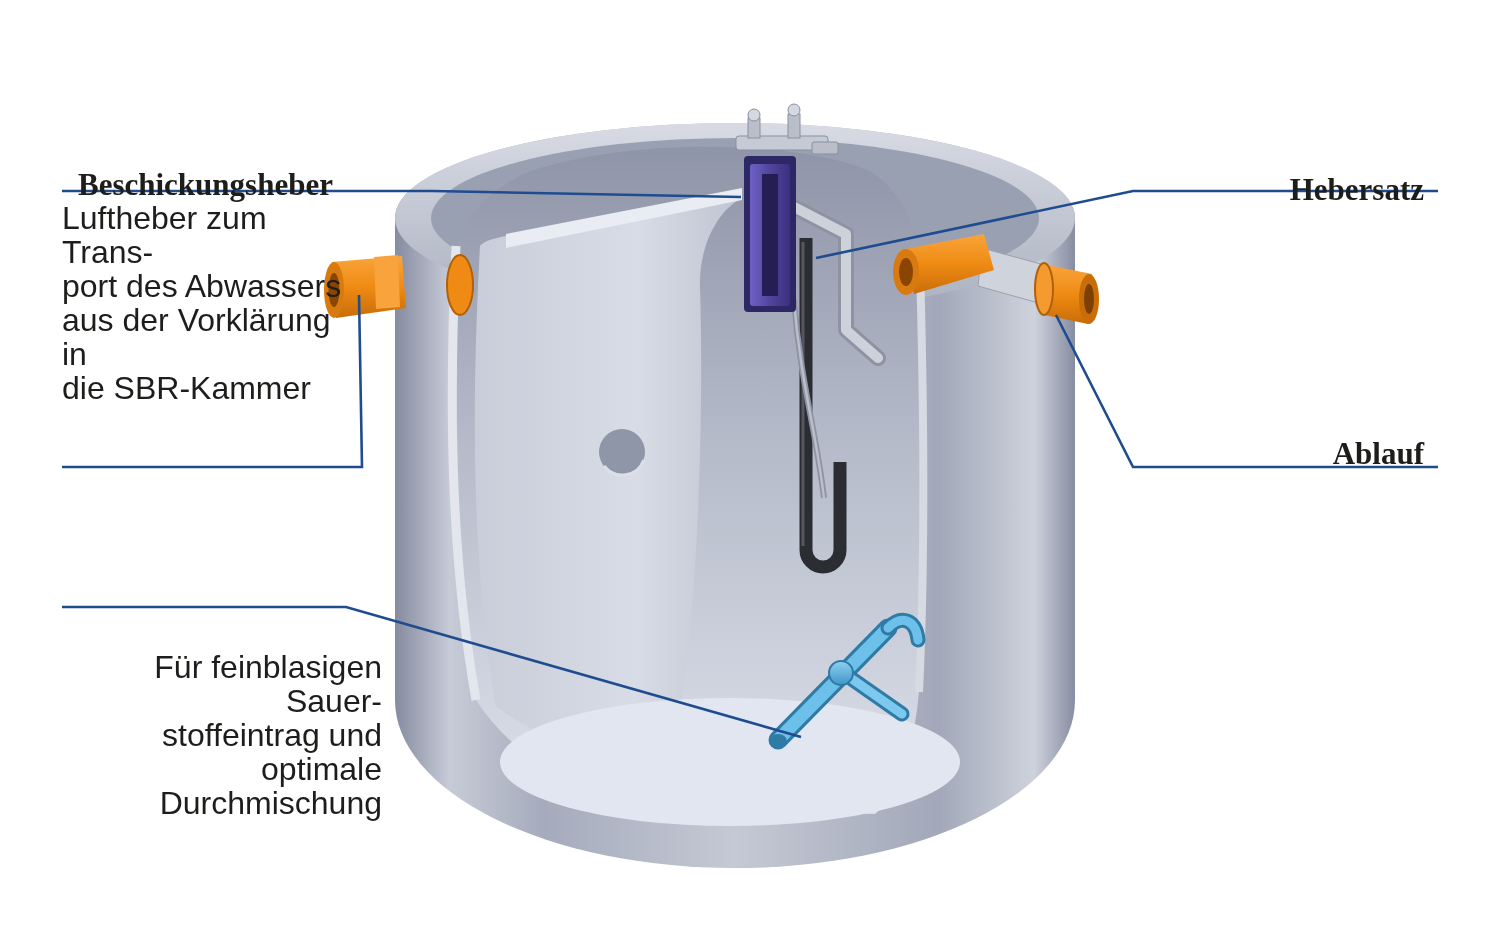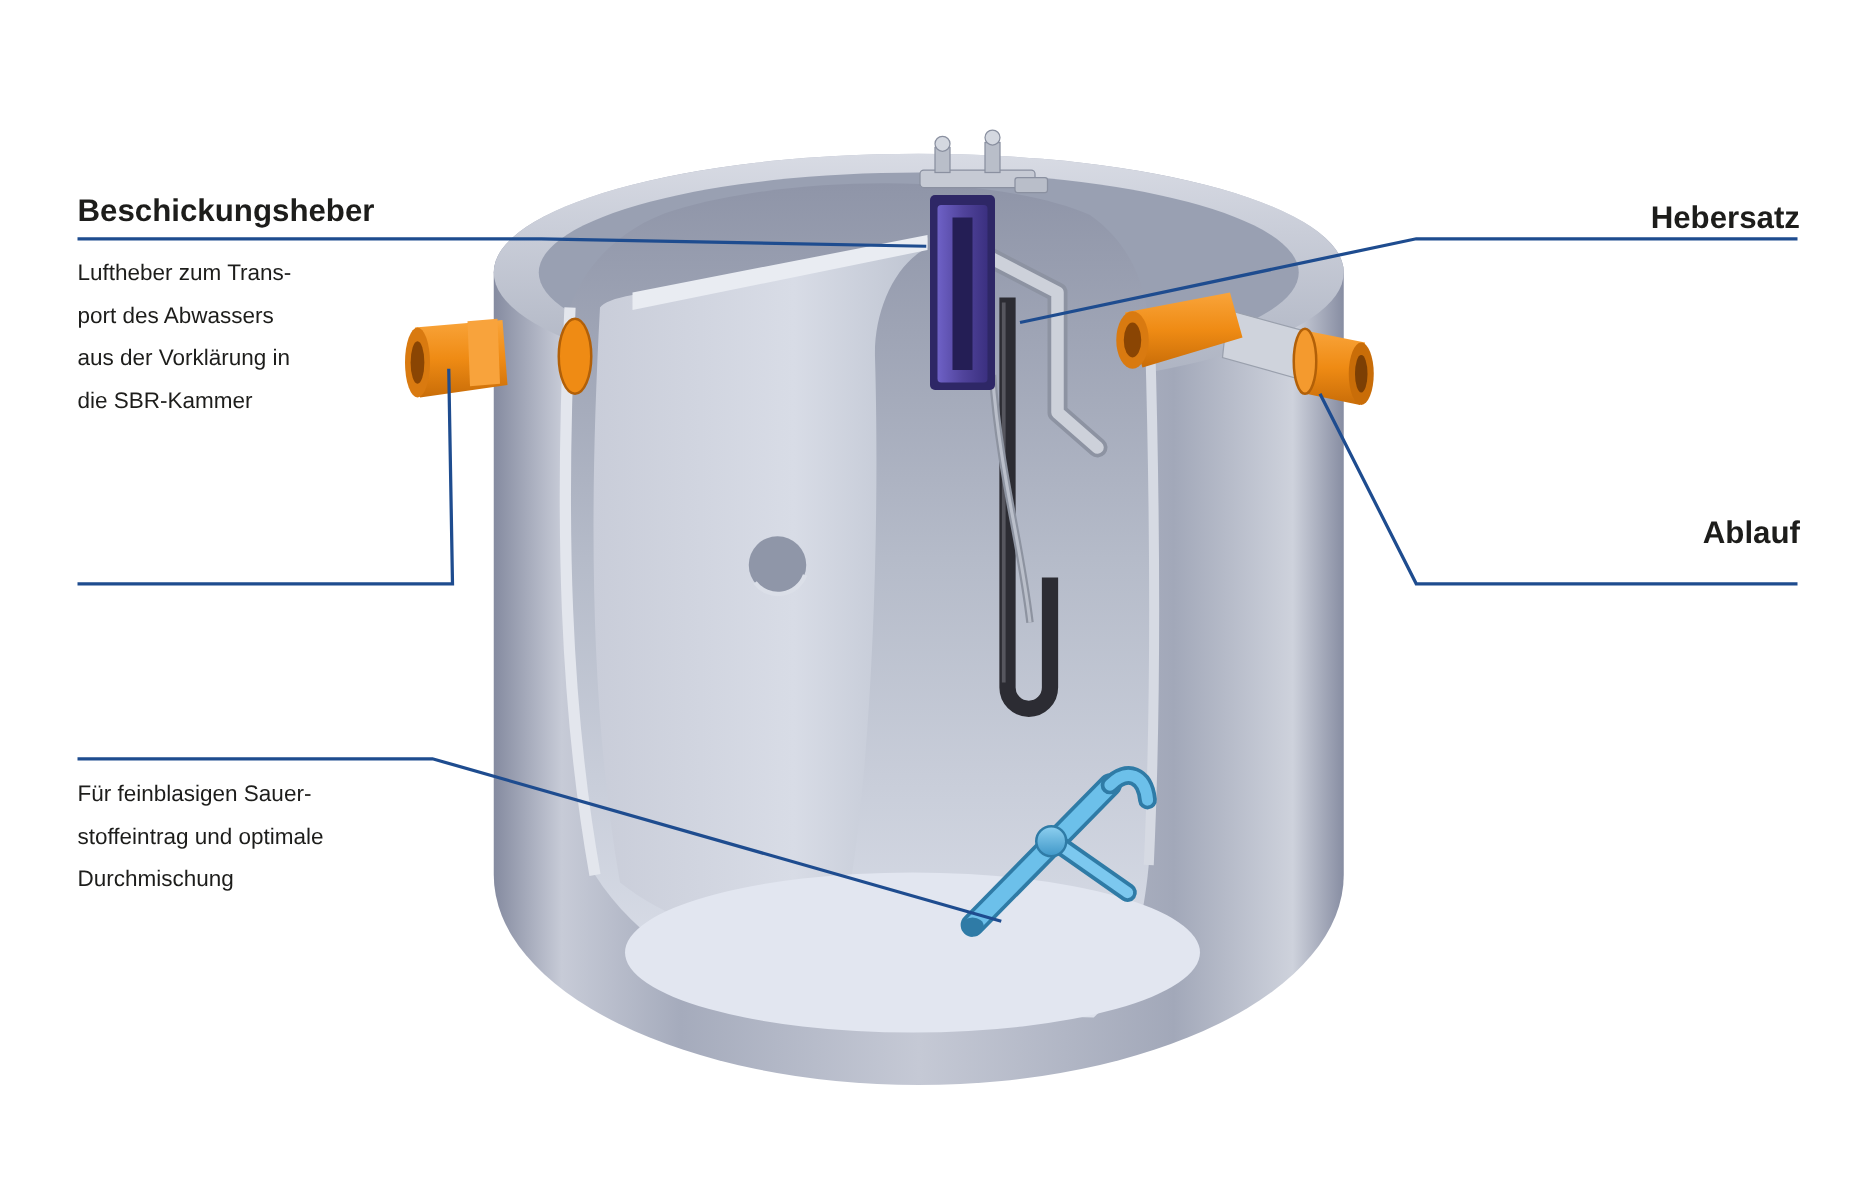--- a/index.html
+++ b/index.html
@@ -3,24 +3,24 @@
 <meta charset="utf-8">
 <style>
   html,body{margin:0;padding:0;background:#fff;}
   .canvas{
     position:relative;width:1500px;height:947px;background:var(--background,#ffffff);
     font-family:"Liberation Sans",sans-serif;color:var(--text,#1d1d1b);overflow:hidden;
   }
   .illustration{position:absolute;left:0;top:0;width:1500px;height:947px;}
   .label{position:absolute;}
   .label h2{
-    margin:0;font-size:25px;line-height:28px;font-weight:700;color:var(--text,#1d1d1b);
+    margin:16px;font-size:31px;line-height:28px;font-weight:700;color:var(--text,#1d1d1b);font-family:Liberation Serif, serif;
   }
   .label p{
-    margin:0;font-size:18px;line-height:34px;font-weight:400;color:var(--text,#1d1d1b);
+    margin:0;font-size:32px;line-height:34px;font-weight:400;color:var(--text,#1d1d1b);
     white-space:pre-line;
   }
   .left-col{left:62px;text-align:left;}
   .right-col{right:60px;text-align:right;}
   .leader{stroke:var(--leader_line,#1e4c8f);stroke-width:2.6;fill:none;stroke-linejoin:miter;}
 </style>
 </head>
 <body>
 
 <div class="canvas">
@@ -168,27 +168,27 @@
     <h2>Beschickungsheber</h2>
   </div>
   <div class="label left-col" style="top:201px;width:300px;">
     <p>Luftheber zum Trans-
 port des Abwassers
 aus der Vorklärung in
 die SBR-Kammer</p>
   </div>
 
 
-  <div class="label left-col" style="top:618px;width:320px;">
+  <div class="label left-col" style="top:650px;width:320px;text-align:right;">
     <p>Für feinblasigen Sauer-
 stoffeintrag und optimale
 Durchmischung</p>
   </div>
 
   <div class="label right-col" style="top:160px;width:340px;">
     <h2>Hebersatz</h2>
   </div>
 
-  <div class="label right-col" style="top:412px;width:340px;">
+  <div class="label right-col" style="top:424px;width:340px;">
     <h2>Ablauf</h2>
   </div>
 
 </div>
 
 </body></html>

